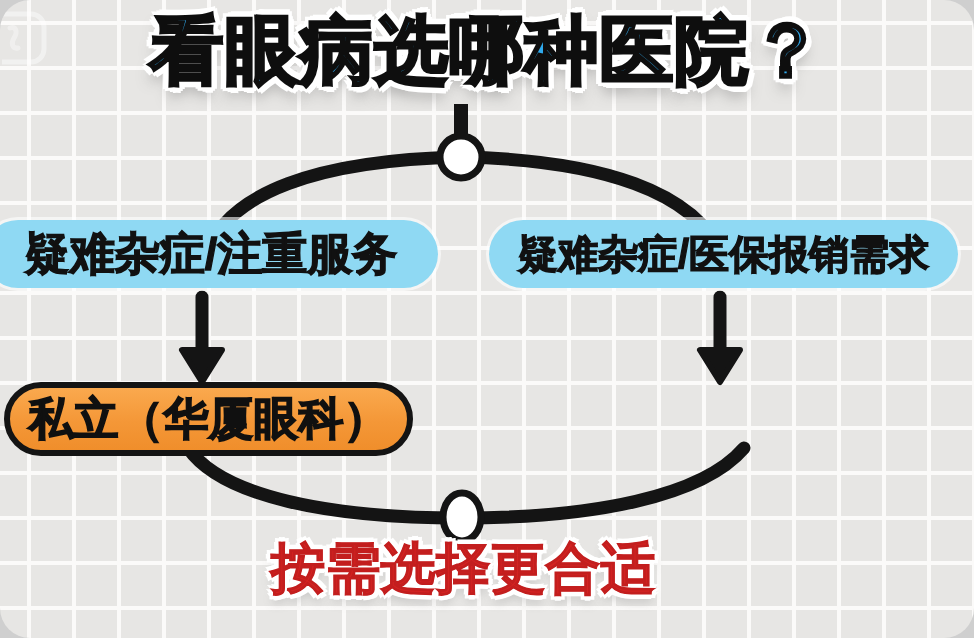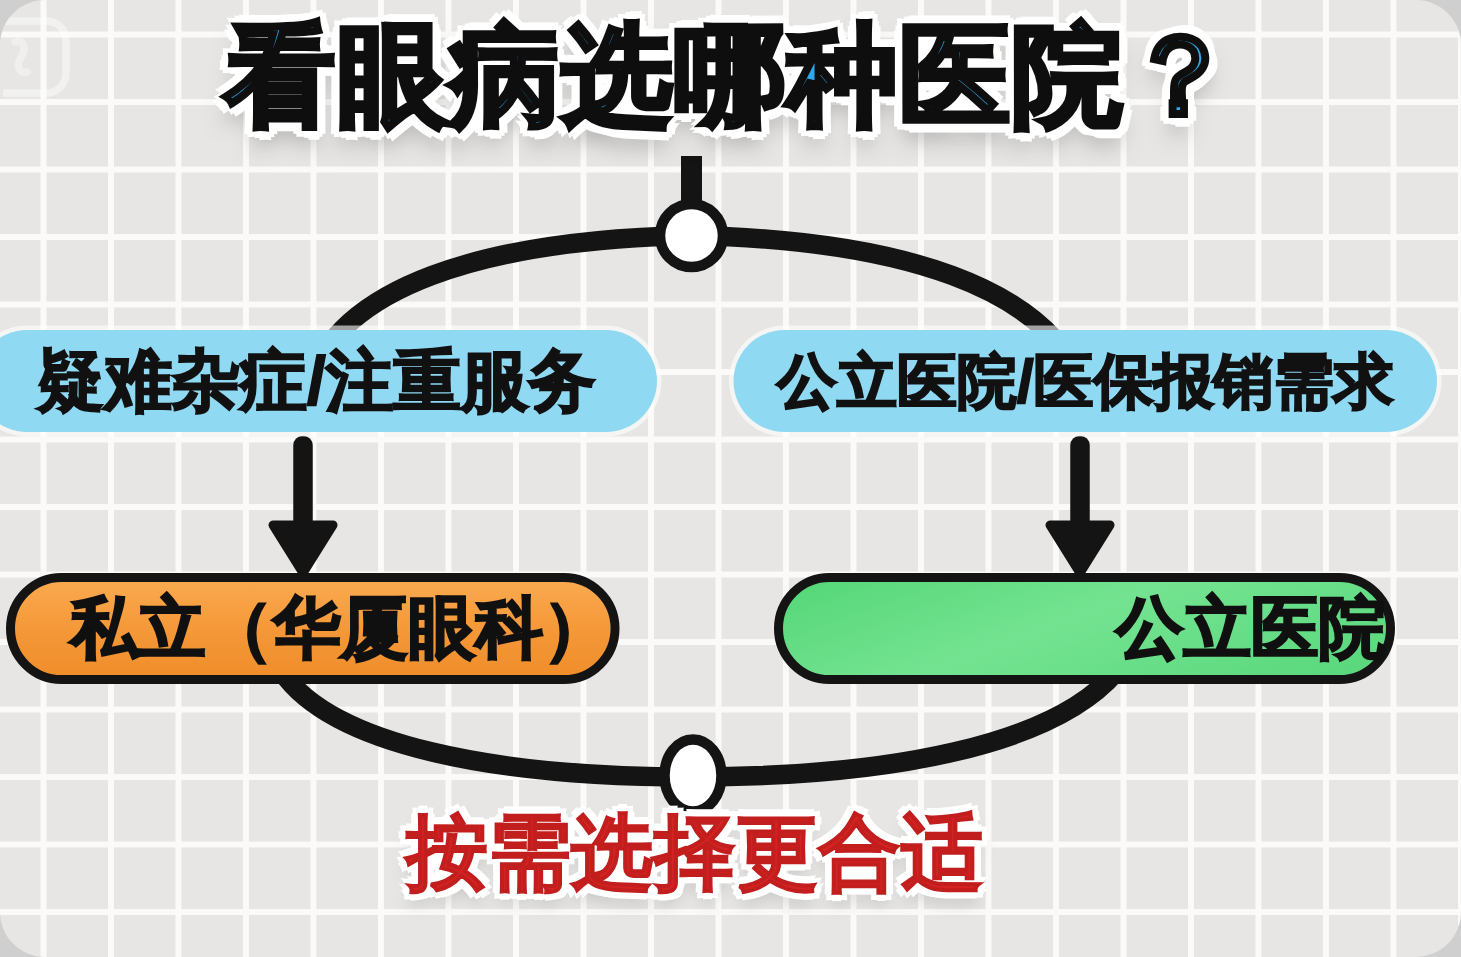--- a/index.html
+++ b/index.html
@@ -33,21 +33,21 @@
     display:flex;align-items:center;justify-content:center;
     color:#111;font-weight:900;
     -webkit-text-stroke:1.3px #111;
     box-shadow:0 0 0 3px rgba(255,255,255,.6);
   }
   .pill-left{left:-16px;width:454px;font-size:45px;}
   .pill-right{left:489px;width:469px;font-size:40px;}
   .box{
     position:absolute;top:382px;height:74px;z-index:2;box-sizing:border-box;
     border:6px solid #141414;border-radius:37px;
-    display:flex;align-items:center;justify-content:flex-end;
+    display:flex;align-items:center;justify-content:center;
     color:#101010;font-weight:900;font-size:45px;
     -webkit-text-stroke:1.5px #101010;
   }
   .box-orange{left:4px;width:409px;background:linear-gradient(180deg,#faa94e 0%,#f49737 55%,#f08e2b 100%);}
   .box-green{left:516px;width:414px;background:linear-gradient(160deg,#55d678 0%,#74e391 45%,#58d77b 100%);}
   .footer{
     position:absolute;left:0;right:0;top:538px;z-index:4;margin:0;
     transform:translateX(-24px);
     text-align:center;font-size:55px;font-weight:900;line-height:1.1;
     color:#d32322;-webkit-text-stroke:1px #c31e1e;
@@ -92,26 +92,23 @@
       <path d="M 720 297 L 720 351" stroke="#141414" stroke-width="13" stroke-linecap="round"></path>
       <path d="M 700 350 L 740 350 L 720 382 Z" fill="#141414" stroke="#141414" stroke-width="6" stroke-linejoin="round"></path>
     </g>
   </svg>
 
   <div class="pill pill-left">
     <span>疑难杂症/注重服务</span>
   </div>
 
   <div class="pill pill-right">
-    <span>公立医院/医保报销需求</span>
+    <span>疑难杂症/医保报销需求</span>
   </div>
 
   <div class="box box-orange">
     <span>私立（华厦眼科）</span>
   </div>
 
-  <div class="box box-green">
-    <span>公立医院</span>
-  </div>
 
   <p class="footer">按需选择更合适</p>
 
 </div>
 
 </body></html>

